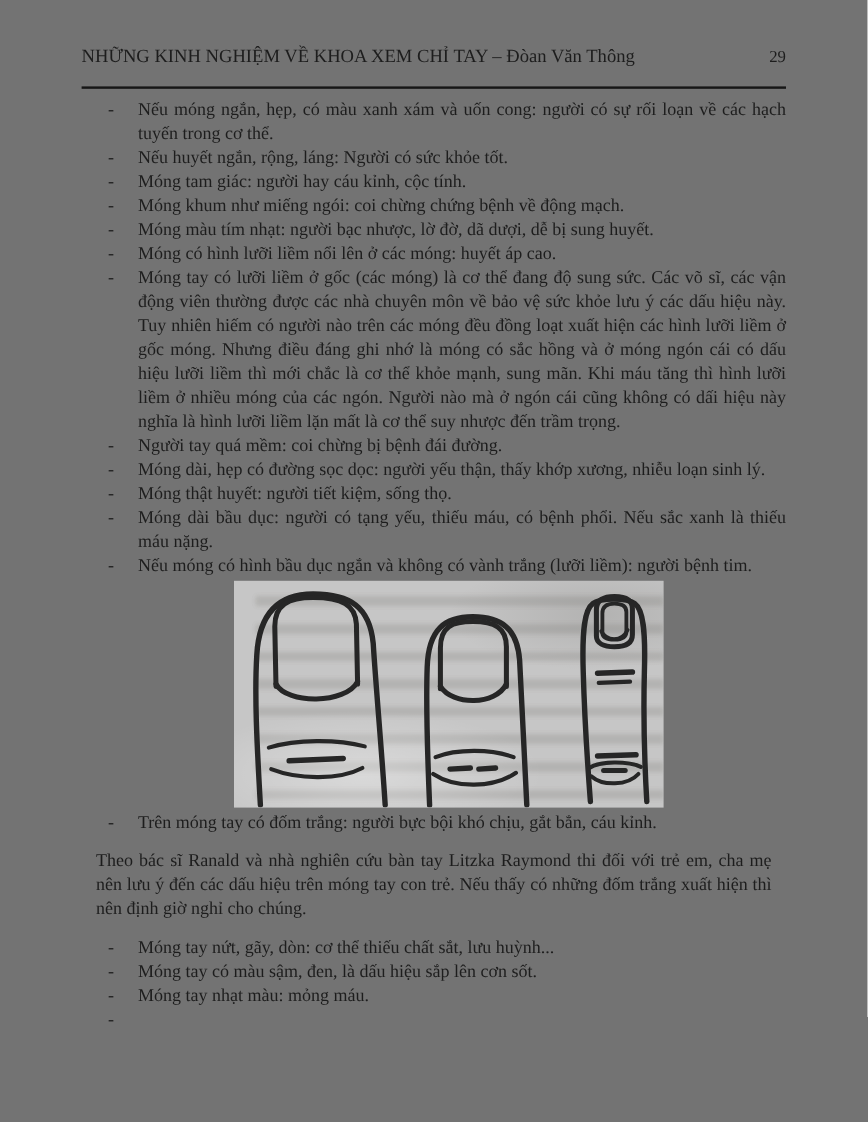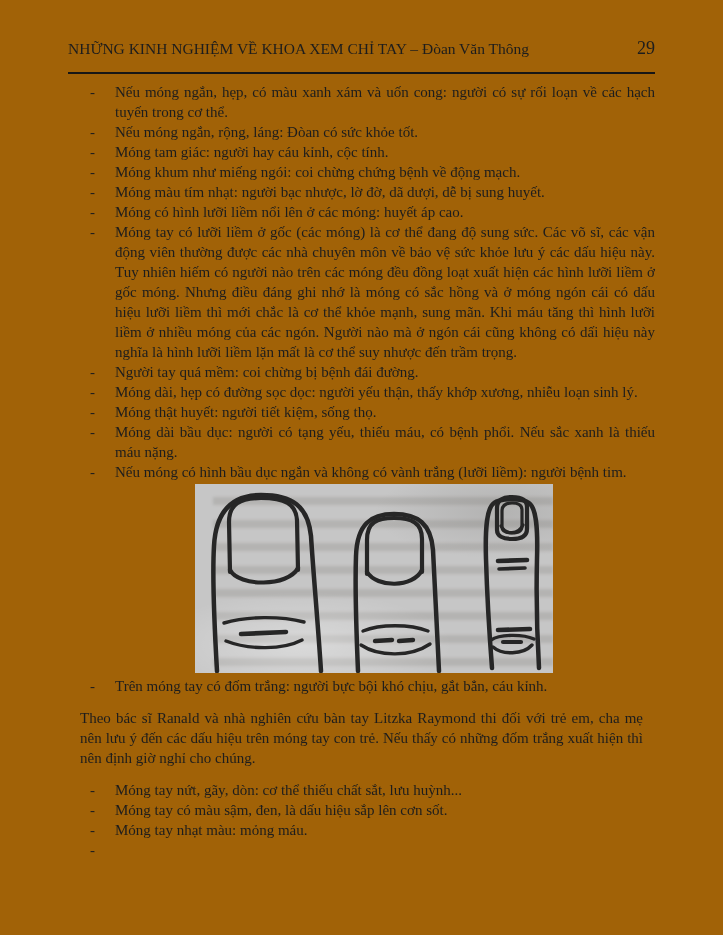--- a/index.html
+++ b/index.html
@@ -1,30 +1,30 @@
 <!DOCTYPE html>
 <html><head>
 <meta charset="utf-8">
 <style>
   html,body{margin:0;padding:0;background:#ffffff;}
   .page{
     position:relative;
     width:723px;height:935px;
     box-sizing:border-box;
     padding:38px 68px 0 68px;
-    background:#a16207;
+    background:#737373;
     font-family:"Liberation Serif","DejaVu Serif",serif;
     color:#1d1d1d;
     overflow:hidden;
   }
   .hdr{
     display:flex;justify-content:space-between;align-items:baseline;
     font-size:15.5px;line-height:20px;white-space:nowrap;
   }
-  .hdr .pagenum{font-size:18px;}
+  .hdr .pagenum{font-size:14px;}
   .rule{border:0;border-top:2px solid #161616;margin:13px 0 0 0;}
   .bodytxt{margin-top:8px;font-size:15px;line-height:20px;text-align:justify;}
   .li{position:relative;padding-left:47px;}
   .li .dash{position:absolute;left:22px;top:0;}
   .para{margin:12px;}
   .figure{
     position:relative;
     width:358px;height:189px;
     margin:2px 0 3px 127px;
     background:#c6c6c6;
@@ -62,21 +62,21 @@
   <hr class="rule">
 
   <div class="bodytxt">
 
     <div class="li">
       <span class="dash">-</span>
       <span>Nếu móng ngắn, hẹp, có màu xanh xám và uốn cong: người có sự rối loạn về các hạch tuyến trong cơ thể.</span>
     </div>
     <div class="li">
       <span class="dash">-</span>
-      <span>Nếu móng ngắn, rộng, láng: Đòan có sức khỏe tốt.</span>
+      <span>Nếu huyết ngắn, rộng, láng: Người có sức khỏe tốt.</span>
     </div>
     <div class="li">
       <span class="dash">-</span>
       <span>Móng tam giác: người hay cáu kỉnh, cộc tính.</span>
     </div>
     <div class="li">
       <span class="dash">-</span>
       <span>Móng khum như miếng ngói: coi chừng chứng bệnh về động mạch.</span>
     </div>
     <div class="li">

